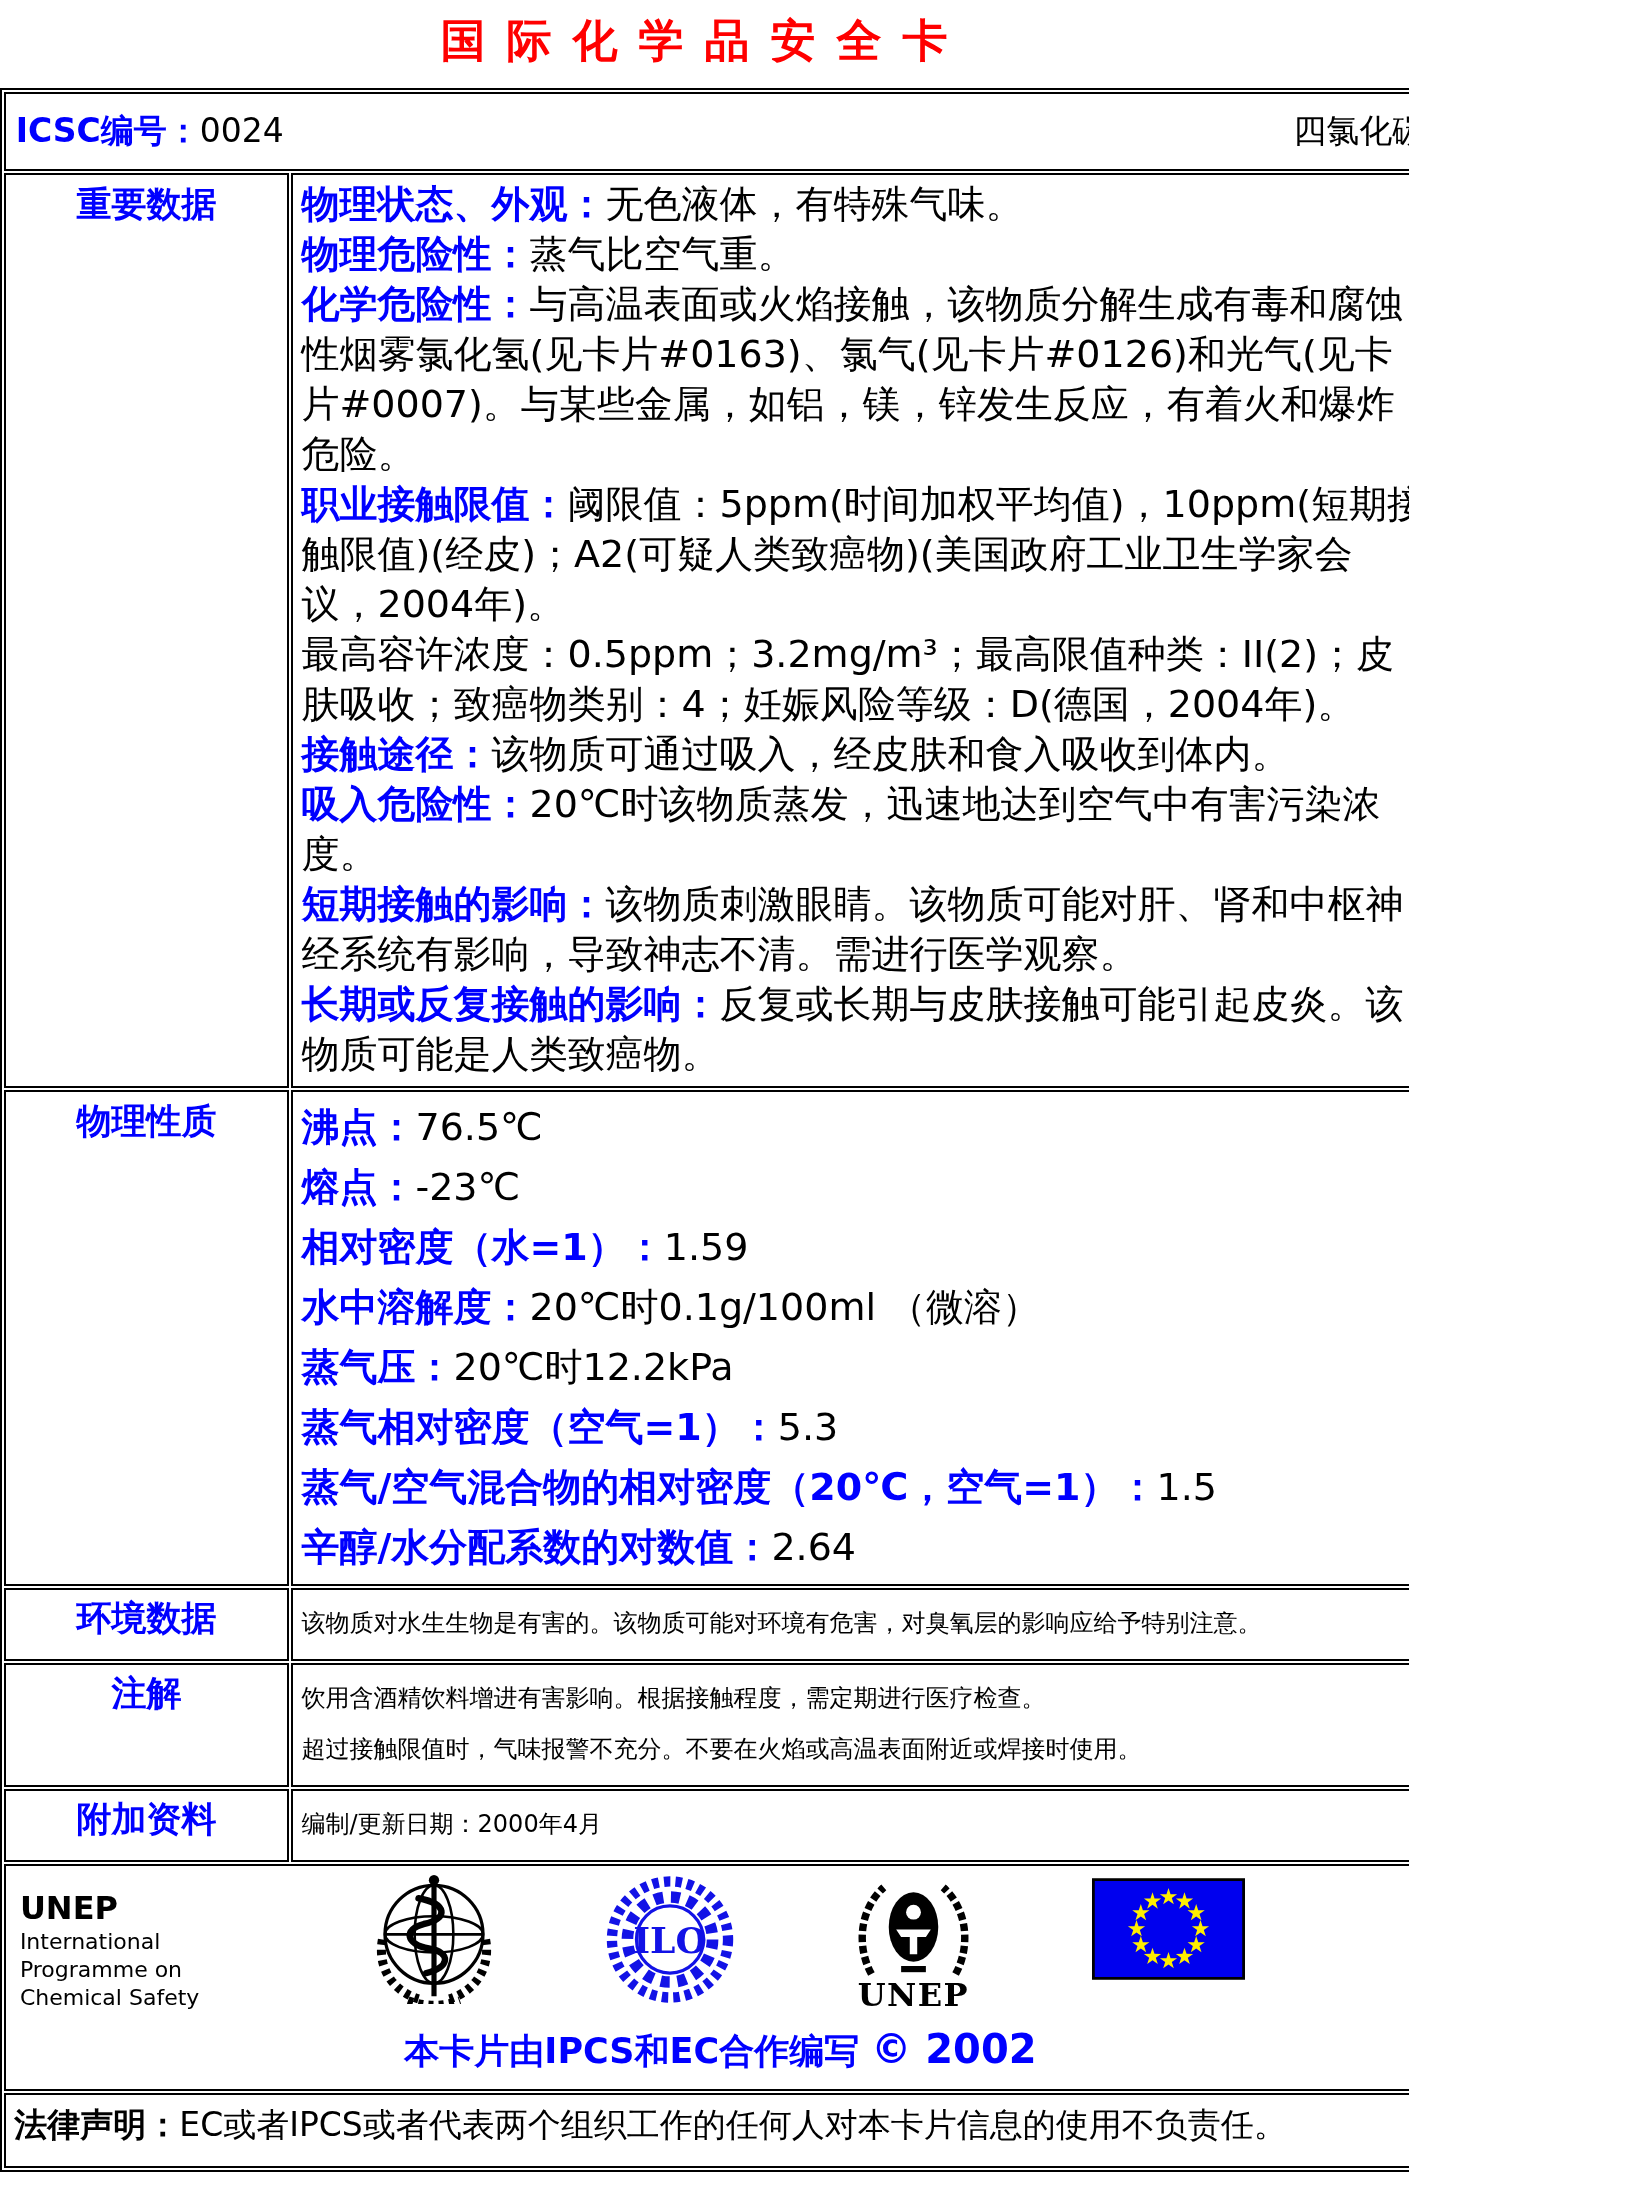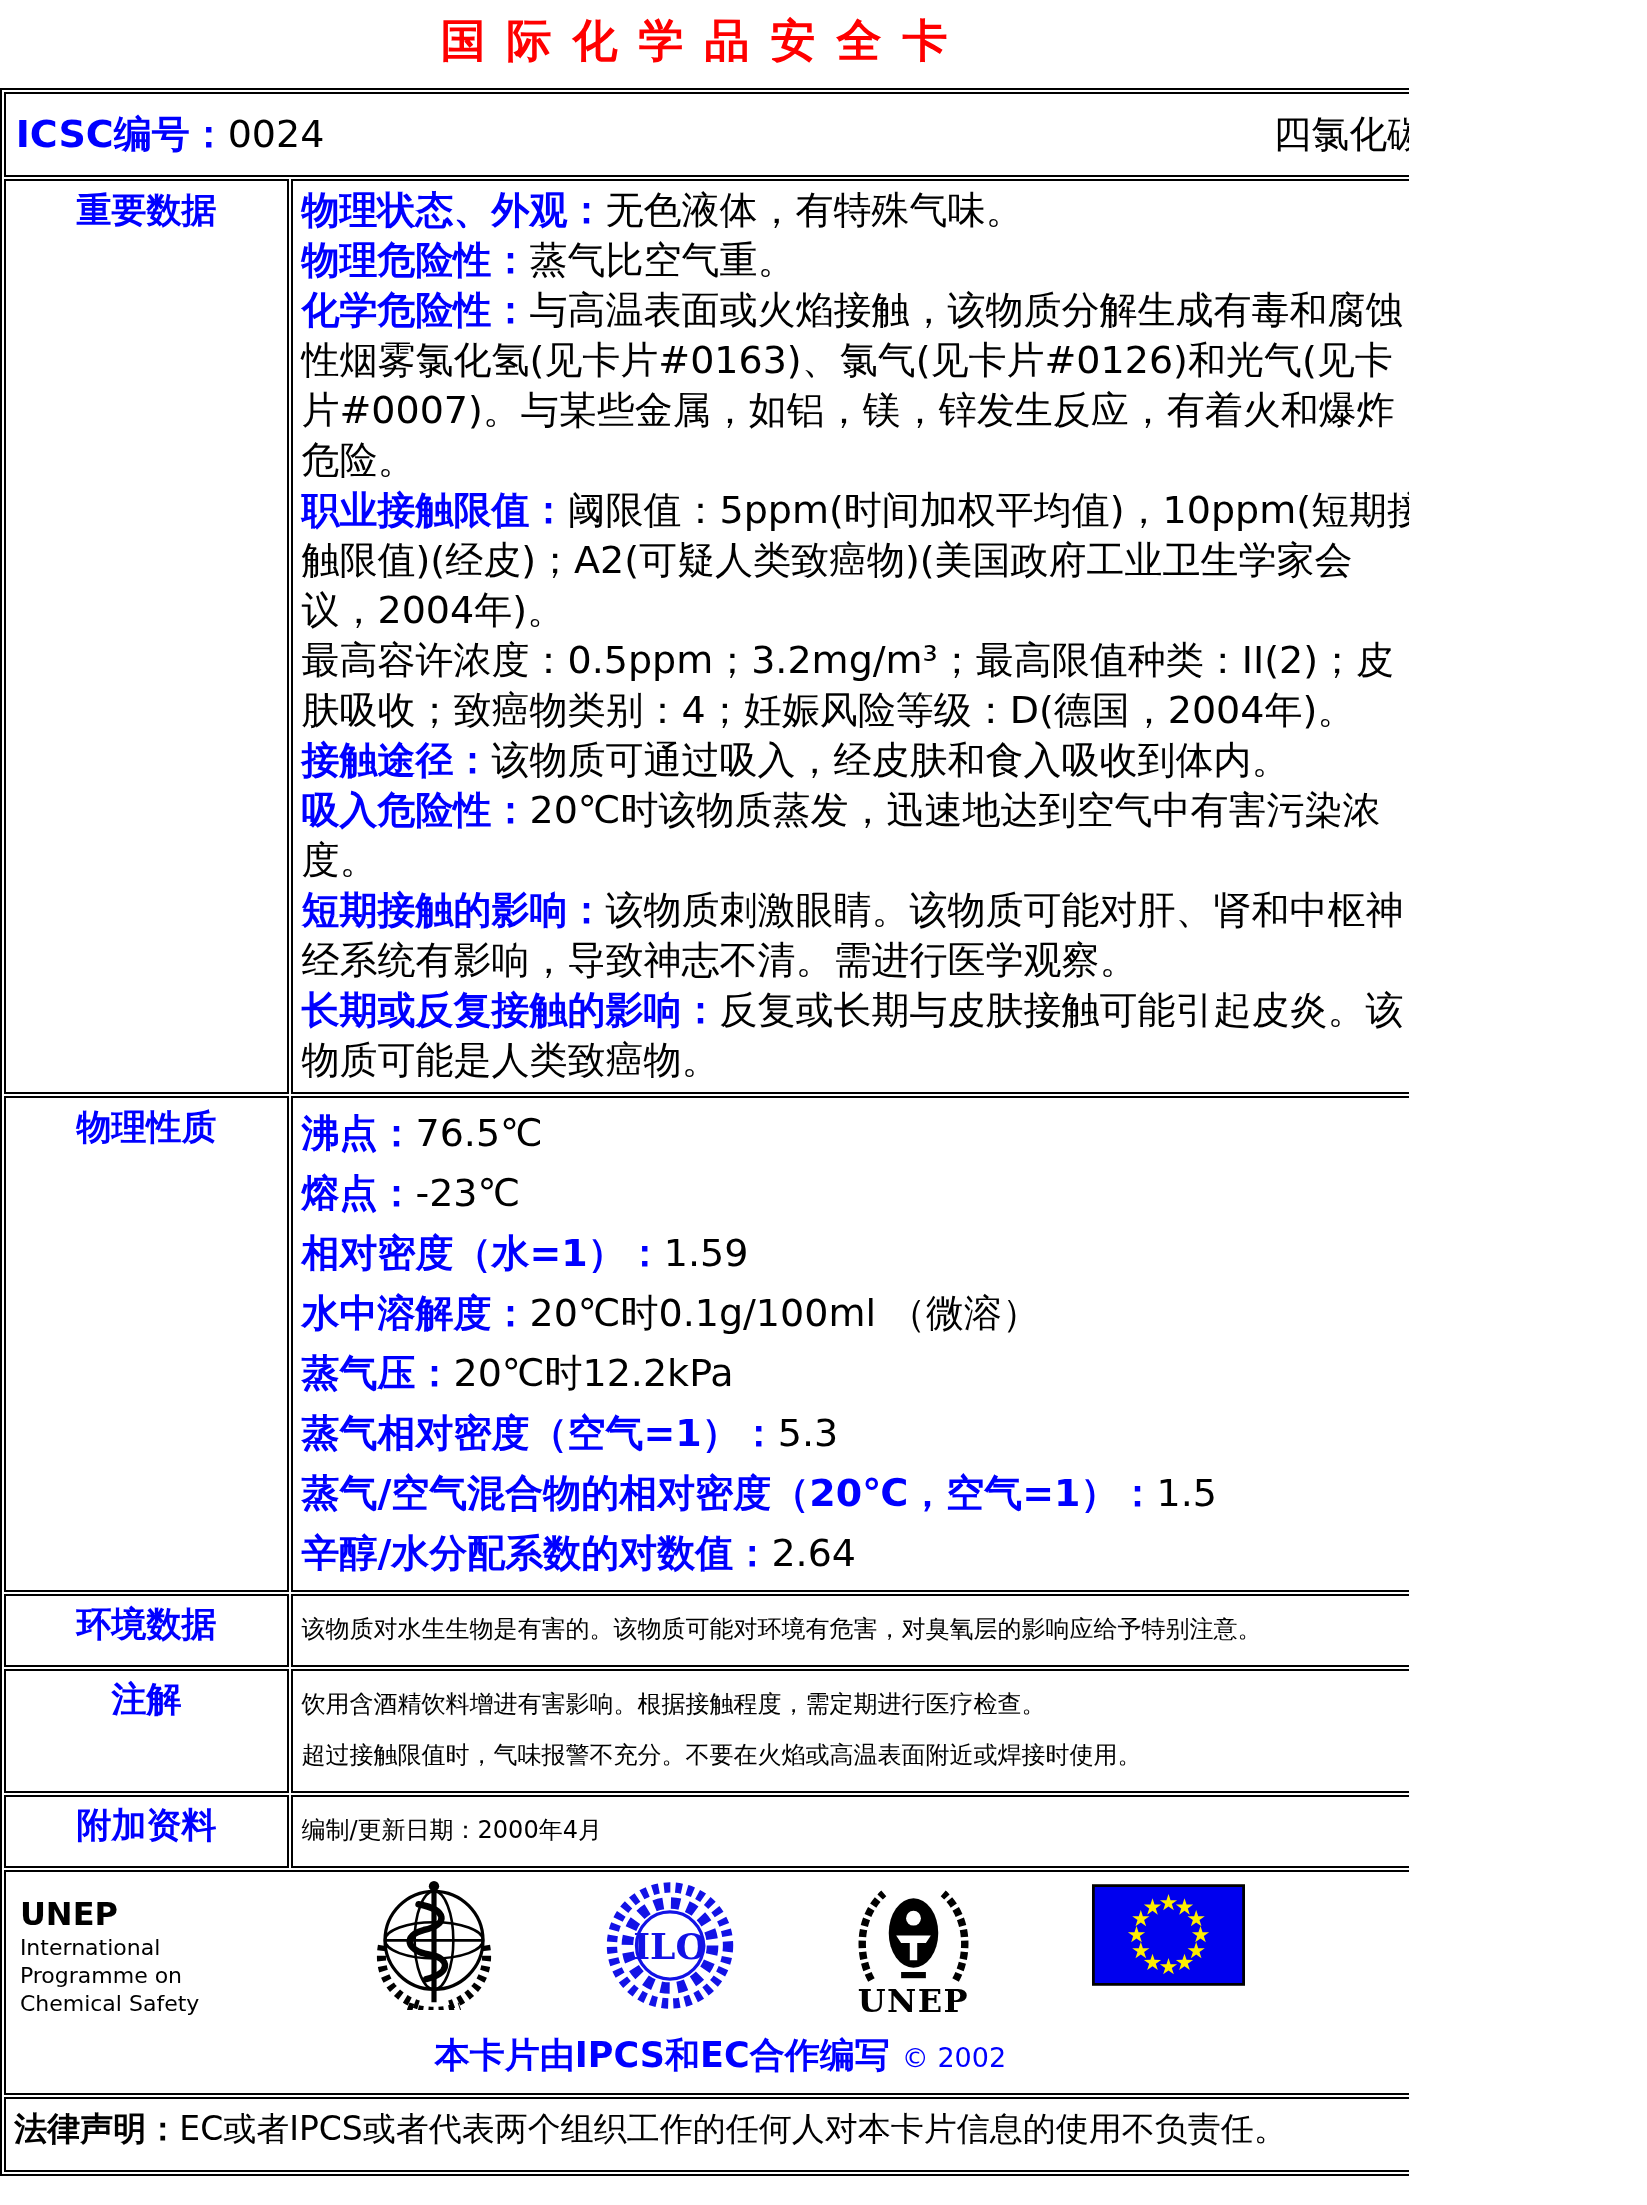--- a/index.html
+++ b/index.html
@@ -6,21 +6,21 @@
   .page{width:1409px;height:2205px;background:#fff;overflow:hidden;
         font-family:"DejaVu Sans","Liberation Sans",sans-serif;color:#000;}
   .title{padding-top:11px;text-align:center;color:#ff0000;font-size:45px;
          font-weight:bold;letter-spacing:21px;}
   table.card{width:1441px;margin:16.7px auto 0;border-collapse:separate;
              border-spacing:2.8px;border:2.8px solid #000;}
   table.card td{border:2.1px solid #000;vertical-align:top;background:#fff;}
   td.rowlabel{width:270px;text-align:center;vertical-align:middle;
               color:#0000ff;font-weight:bold;font-size:35px;padding:5.6px;}
   td.hdr{padding:15.3px 9.7px;}
-  .hdr-flex{display:flex;justify-content:space-between;align-items:center;font-size:38px;}
+  .hdr-flex{display:flex;justify-content:space-between;align-items:center;font-size:33px;}
   .blue{color:#0000ff;} .bold{font-weight:bold;}
   td.content{font-size:38px;padding:4.2px 8.3px 7px;}
   .imp p{margin:0;line-height:50px;}
   .phys p{margin:0;line-height:60px;}
   .lbl{color:#0000ff;font-weight:bold;}
   td.plain{font-size:24px;line-height:51px;padding:8.3px 8.3px 9.7px;}
   td.plain p{margin:0;}
   td.logos-cell{padding:9.7px 9.7px 5.6px;}
   .logos-flex{display:flex;align-items:flex-start;}
   .ipcs-block{width:209px;padding-top:14px;padding-left:4.2px;}
@@ -28,21 +28,21 @@
   .ipcs-line{font-size:22px;line-height:28px;}
   .logo{flex:none;}
   .logo-who{width:132px;height:129px;margin-left:139px;}
   .logo-ilo{width:132px;height:129px;margin-left:104px;}
   .logo-unep{width:125px;margin-left:115px;text-align:center;}
   .unep-word{font-family:"DejaVu Serif","Liberation Serif",serif;
              font-weight:bold;font-size:32px;letter-spacing:1.4px;line-height:33px;}
   .logo-eu{width:153px;height:102px;margin-left:116px;margin-top:2.8px;}
   .caption{text-align:center;color:#0000ff;font-size:35px;font-weight:bold;
            margin:14px 0 8.3px;}
-  .cap-c{font-weight:normal;font-size:27px;}
+  .cap-c{font-weight:bold;font-size:40px;}
   td.legal{padding:9.7px 8.3px 21px;font-size:33px;line-height:40px;}
   svg{display:block;}
 </style>
 </head>
 <body>
 
 <div class="page">
 
   <div class="title">国际化学品安全卡</div>
 

